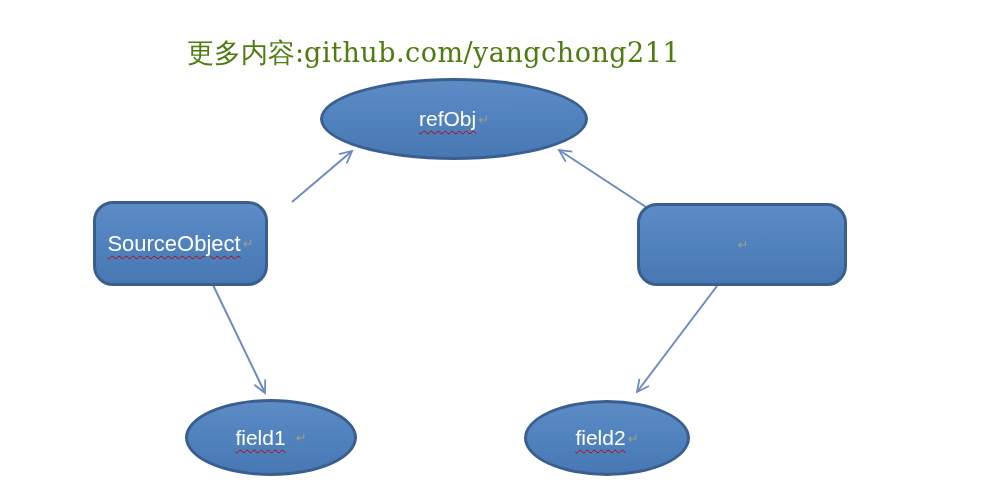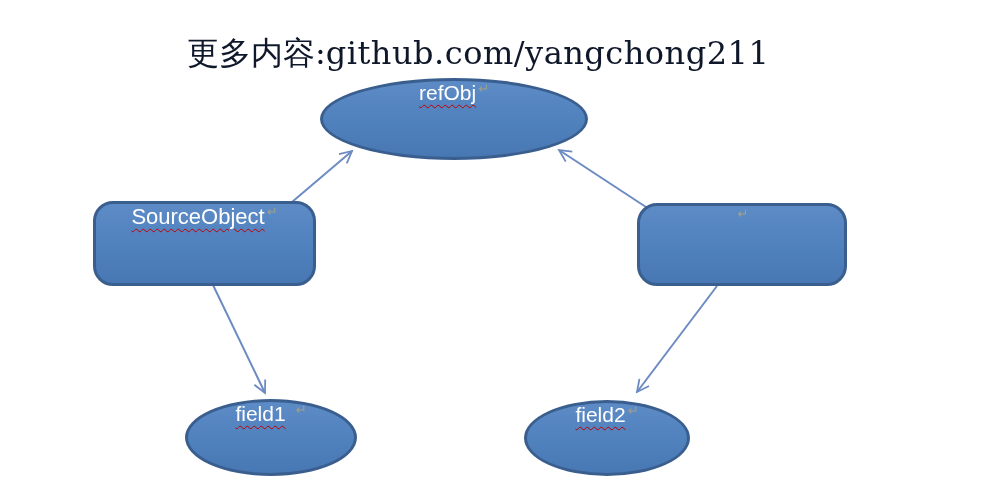--- a/index.html
+++ b/index.html
@@ -7,31 +7,31 @@
     position:relative;
     width:981px;height:483px;
     background:#ffffff;
     overflow:hidden;
     font-family:"Liberation Sans", sans-serif;
   }
   
   .watermark{
     position:absolute;
     left:187px;top:33px;
-    color:#0f172a;
+    color:#4d7c0f;
     white-space:nowrap;
-    font-size:32px;
+    font-size:27px;
     line-height:40px;
   }
   .watermark .cjk{font-family:"DejaVu Serif", serif;}
   .watermark .url{font-family:"DejaVu Serif", serif; letter-spacing:0.5px;}
   
   .node{
     position:absolute;
-    display:flex;align-items:flex-start;justify-content:center;
+    display:flex;align-items:center;justify-content:center;
     background:linear-gradient(180deg,#5d8bc6 0%, #4f81bd 55%, #4878b3 100%);
     border:3px solid #3a5f8f;
     box-sizing:border-box;
     color:#ffffff;
   }
   .ellipse{border-radius:50%;}
   .rrect{border-radius:20px;}
   .lbl{
     text-decoration:underline;
     text-decoration-style:wavy;
@@ -41,21 +41,21 @@
   }
   .ret{
     font-size:13px;
     color:#b9a878;
     opacity:0.75;
     margin-left:2px;
     text-decoration:none;
   }
   
   #node-refobj{left:320px;top:78px;width:268px;height:82px;font-size:21px;}
-  #node-sourceobject{left:93px;top:201px;width:223px;height:85px;font-size:22px;}
+  #node-sourceobject{left:93px;top:201px;width:175px;height:85px;font-size:22px;}
   #node-copiedobject{left:637px;top:203px;width:210px;height:83px;font-size:22px;}
   #node-field1{left:185px;top:399px;width:172px;height:77px;font-size:21px;gap:8px;}
   #node-field2{left:524px;top:400px;width:166px;height:76px;font-size:21px;}
   
   #edges{position:absolute;left:0;top:0;width:981px;height:483px;pointer-events:none;}
   #edges line{stroke:#6d8bc3;stroke-width:2;}
 </style>
 </head>
 <body>
 

